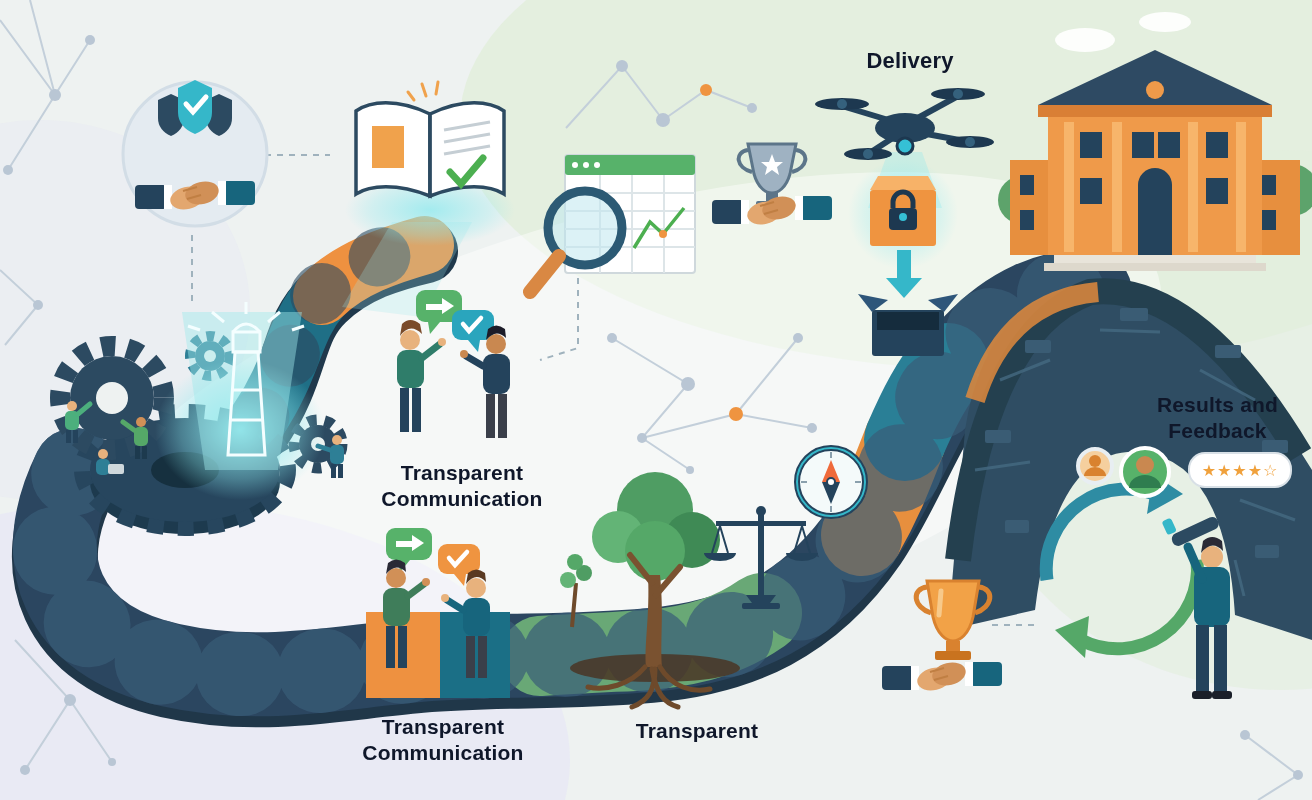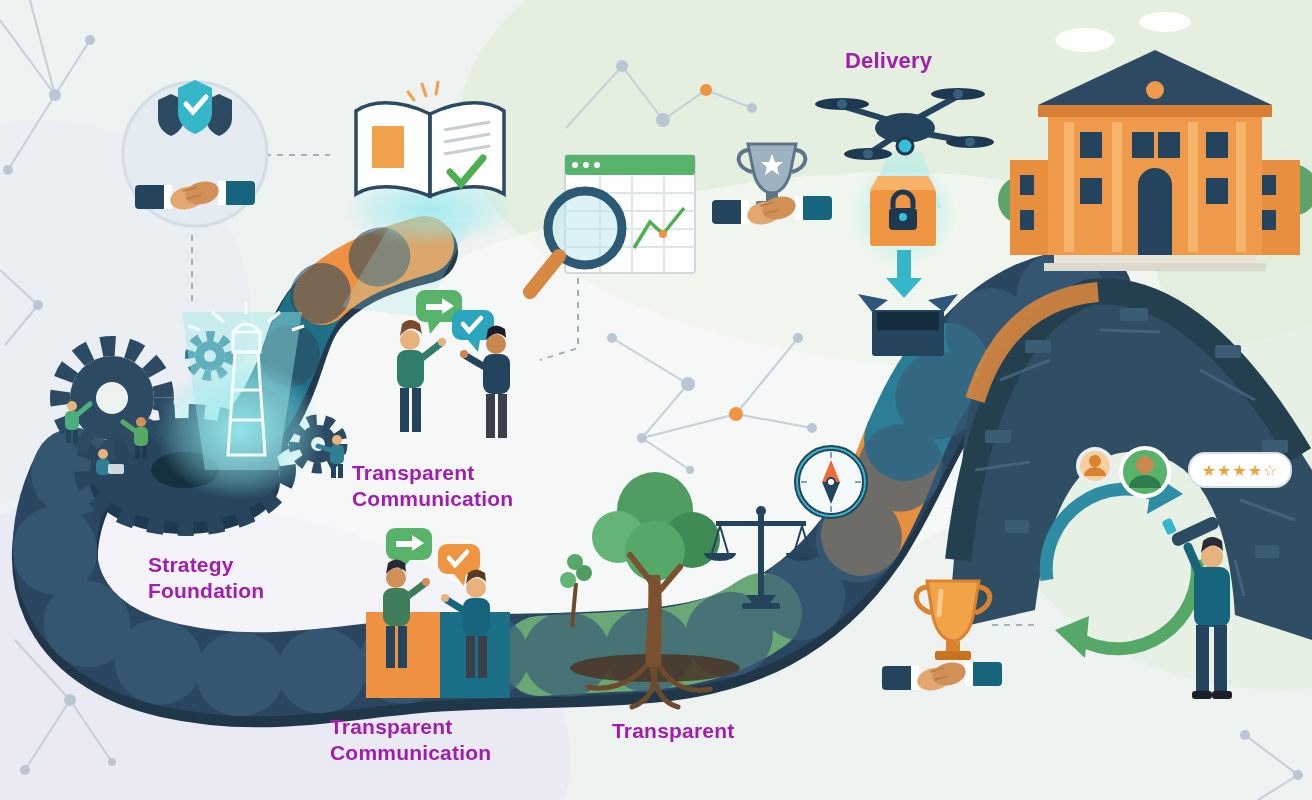--- a/index.html
+++ b/index.html
@@ -1,20 +1,20 @@
 <!DOCTYPE html>
 <html><head>
 <meta charset="utf-8">
 <title>Illustration</title>
 <style>
   html,body{margin:0;padding:0;background:#dfe5e9;}
   .scene{position:relative;width:1312px;height:800px;overflow:hidden;
          background:#eef2f1;font-family:"Liberation Sans",sans-serif;}
   .scene svg.art{position:absolute;left:0;top:0;}
-  .label{position:absolute;color:#a21caf;font-weight:700;
+  .label{position:absolute;color:#0f172a;font-weight:700;text-align:center;
          line-height:1.22;white-space:pre-line;letter-spacing:.2px;}
   .label.l21{font-size:21px;}
   .label.l22{font-size:22px;}
   .rating-pill{position:absolute;left:1188px;top:452px;width:100px;height:32px;
          background:#ffffff;border:2px solid #d8e0e6;border-radius:17px;
          display:flex;align-items:center;justify-content:center;
          color:#f0a13c;font-size:16px;letter-spacing:1px;}
 </style>
 </head>
 <body>
@@ -467,23 +467,23 @@
       <circle cx="70" cy="34" r="24" fill="#57b26a" stroke="#ffffff" stroke-width="4"></circle>
       <circle cx="70" cy="27" r="9" fill="#c98850"></circle>
       <path d="M 54 50 a 16 13 0 0 1 32 0 Z" fill="#2f7d4f"></path>
     </g>
   </g>
 </svg>
 
 <div class="label l22" style="left:845px;top:48px;width:130px;">Delivery</div>
 <div class="label l21" style="left:352px;top:460px;width:220px;">Transparent
 Communication</div>
-<div class="label l21" style="left:148px;top:552px;width:200px;">Strategy
-Foundation</div>
 <div class="label l21" style="left:330px;top:714px;width:226px;">Transparent
 Communication</div>
 <div class="label l21" style="left:612px;top:718px;width:170px;">Transparent</div>
+<div class="label l21" style="left:1130px;top:392px;width:175px;">Results and
+Feedback</div>
 
 <div class="rating-pill">
   <span>★★★★☆</span>
 </div>
 
 </div>
 
 </body></html>

